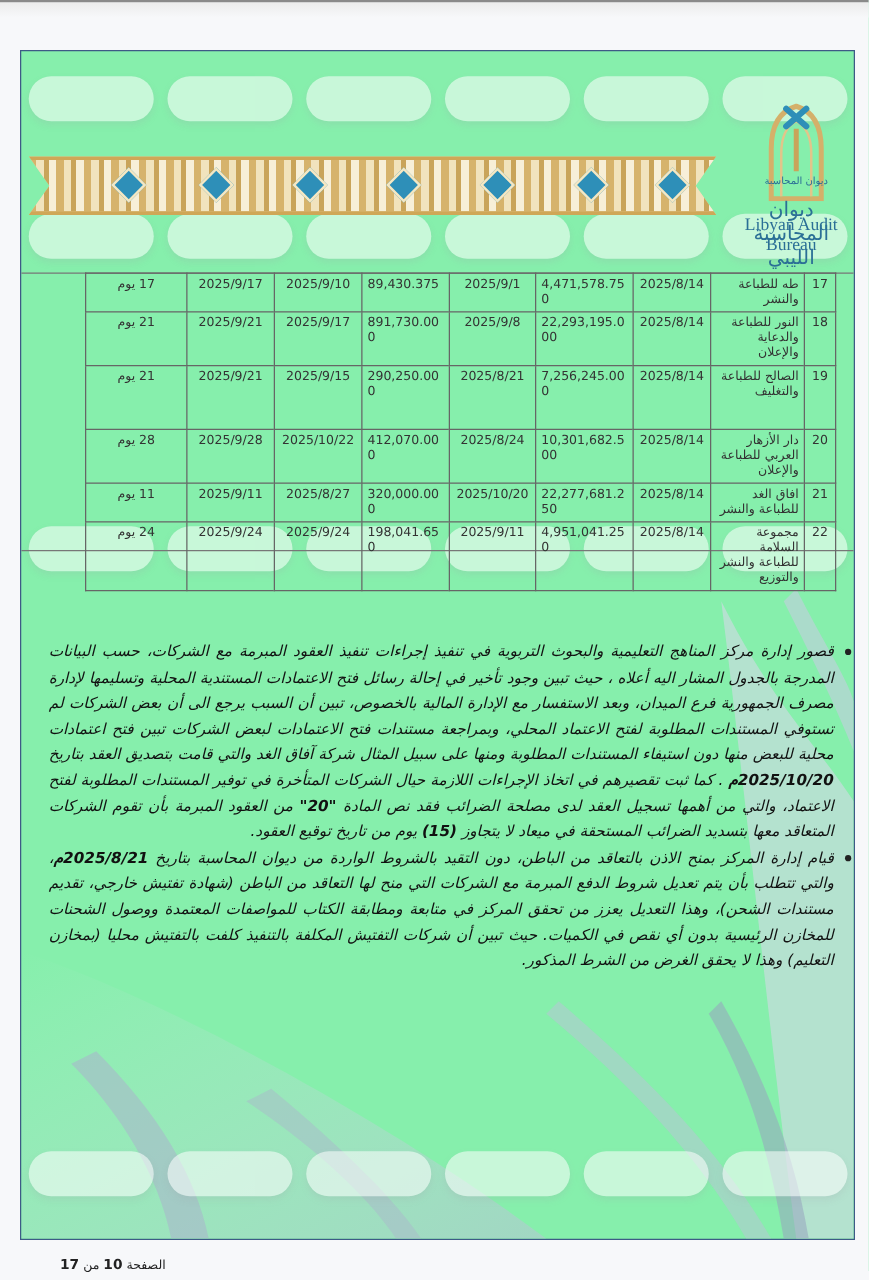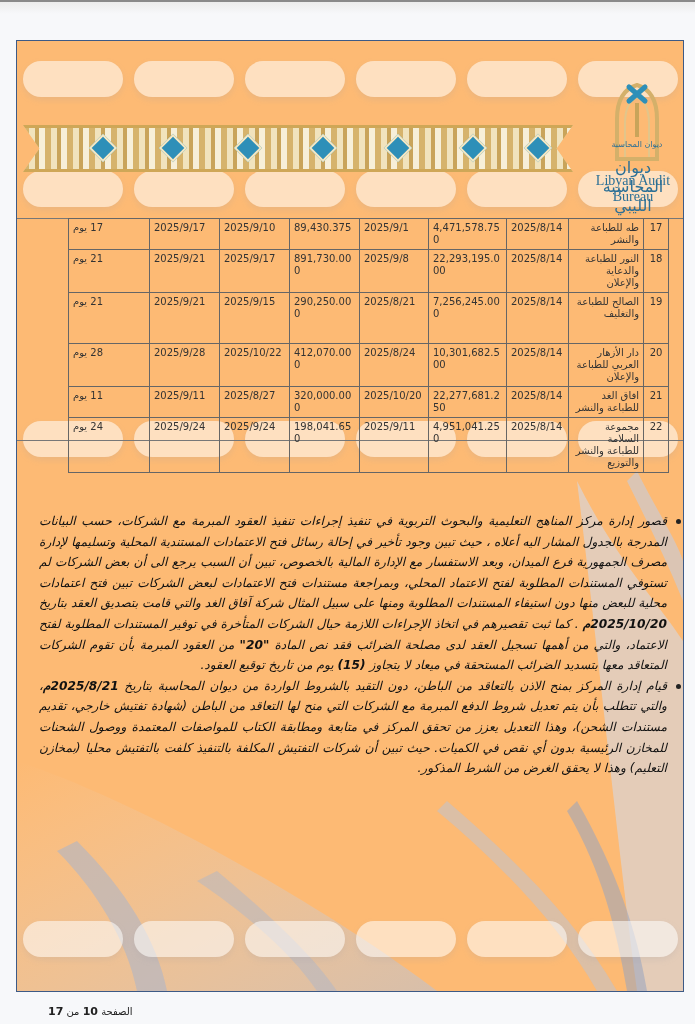--- a/index.html
+++ b/index.html
@@ -1,20 +1,20 @@
 <!DOCTYPE html>
 <html><head>
 <meta charset="utf-8">
 <style>
   html,body{margin:0;padding:0;}
   body{width:695px;height:1024px;position:relative;overflow:hidden;background:#f7f8fa;
        font-family:"DejaVu Sans","Liberation Sans",sans-serif;color:#222;}
   .topbar{position:absolute;left:0;top:0;width:695px;height:2px;background:#8a8a8a;}
   .topshade{position:absolute;left:0;top:2px;width:695px;height:12px;background:linear-gradient(#ececec,#f7f8fa);}
-  .page{position:absolute;left:16px;top:40px;width:666px;height:950px;border:1.5px solid #3d5a86;background:#fdba74;overflow:hidden;}
+  .page{position:absolute;left:16px;top:40px;width:666px;height:950px;border:1.5px solid #3d5a86;background:#86efac;overflow:hidden;}
   
   .bgwave{position:absolute;pointer-events:none;}
   .watermark-row{position:absolute;left:0;width:666px;height:40px;display:flex;justify-content:space-around;opacity:.55;pointer-events:none;}
   .wm{width:100px;height:36px;border-radius:18px;box-shadow:0 3px 6px rgba(160,160,170,.35);background:#fff;}
   
   .banner{position:absolute;left:6px;top:84px;width:550px;height:41px;
     background:
       repeating-linear-gradient(90deg,#d6b36c 0 6px,#f1e3bd 6px 12px,#c9a45a 12px 16px,#f7efd8 16px 22px),
       #e8d3a0;
     border-top:3px solid #cfa757;border-bottom:3px solid #cfa757;
@@ -24,22 +24,22 @@
   .logo-ar{position:absolute;left:566px;top:117px;width:100px;font-size:16px;color:#2b6f96;text-align:center;direction:rtl;}
   .logo-en{position:absolute;left:566px;top:132px;width:100px;font-size:14px;color:#2b6f96;text-align:center;font-family:"Liberation Serif",serif;}
   
   .frame-top{position:absolute;left:0;top:177px;width:666px;height:1px;background:#777;}
   .frame-bot{position:absolute;left:0;top:399px;width:666px;height:1px;background:#777;}
   table.grid{position:absolute;left:51px;top:177px;border-collapse:collapse;table-layout:fixed;direction:rtl;}
   table.grid td{border:1px solid #666;font-size:10px;vertical-align:top;padding:3px 4px;color:#333;line-height:12px;}
   td.num{text-align:center;font-weight:normal;}
   td.name{text-align:right;font-size:8.5px;line-height:11px;color:#444;}
   td.val{text-align:left;direction:ltr;word-break:break-all;}
-  td.dt{text-align:left;direction:ltr;}
-  td.days{text-align:left;direction:rtl;}
+  td.dt{text-align:center;direction:ltr;}
+  td.days{text-align:center;direction:rtl;}
   
   .text{position:absolute;left:22px;width:628px;direction:rtl;text-align:justify;font-style:italic;font-size:12.2px;line-height:20.6px;color:#111;}
   .heading{top:421px;font-weight:bold;font-size:12.6px;line-height:21px;}
   .bullets{top:470px;margin:0;padding:0 18px 0 0;list-style:none;}
   .bullets li{position:relative;}
   .bullets li:before{content:"";position:absolute;right:-14px;top:8px;width:5px;height:5px;border-radius:50%;background:#222;}
   .b{font-weight:bold;font-style:italic;}
   .meeting{top:828px;font-weight:bold;text-decoration:underline;font-size:12.4px;line-height:20.5px;}
   .footer{position:absolute;left:48px;top:1005px;font-size:10px;color:#222;direction:rtl;}
   .footer b{font-size:11px;}

